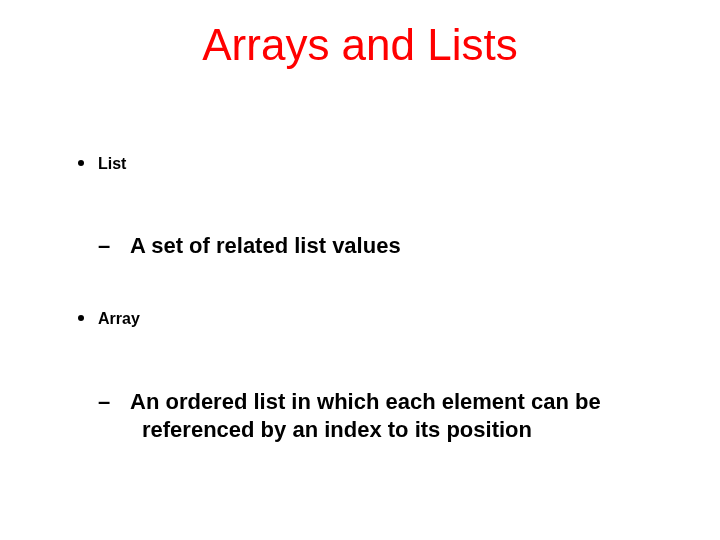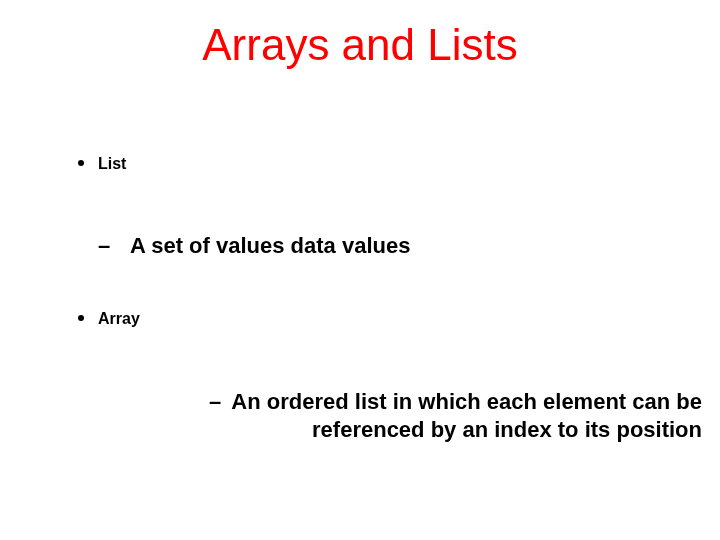--- a/index.html
+++ b/index.html
@@ -50,37 +50,37 @@
     color: #000000;
     line-height: 1.25;
   }
   .bullet-2 .dash {
     display: inline-block;
     margin-right: 10px;
   }
   #b1 { top: 155px; left: 78px; }
   #s1 { top: 232px; left: 120px; width: 560px; }
   #b2 { top: 310px; left: 78px; }
-  #s2 { top: 388px; left: 120px; width: 560px; text-align: right; }
+  #s2 { top: 388px; left: 120px; width: 560px; }
   .sub-text { display: inline; }
   .hang { padding-left: 22px; text-indent: -22px; }
 </style>
 </head>
 <body>
 
 <div class="slide">
 
   <div class="title">Arrays and Lists</div>
 
   <div id="b1" class="bullet-1">
     <span class="dot"></span><span>List</span>
   </div>
 
   <div id="s1" class="bullet-2 hang">
-    <span class="dash">–</span><span class="sub-text">A set of values data values</span>
+    <span class="dash">–</span><span class="sub-text">A set of related list values</span>
   </div>
 
   <div id="b2" class="bullet-1">
     <span class="dot"></span><span>Array</span>
   </div>
 
   <div id="s2" class="bullet-2 hang">
     <span class="dash">–</span><span class="sub-text">An ordered list in which each element can be referenced by an index to its position</span>
   </div>
 

